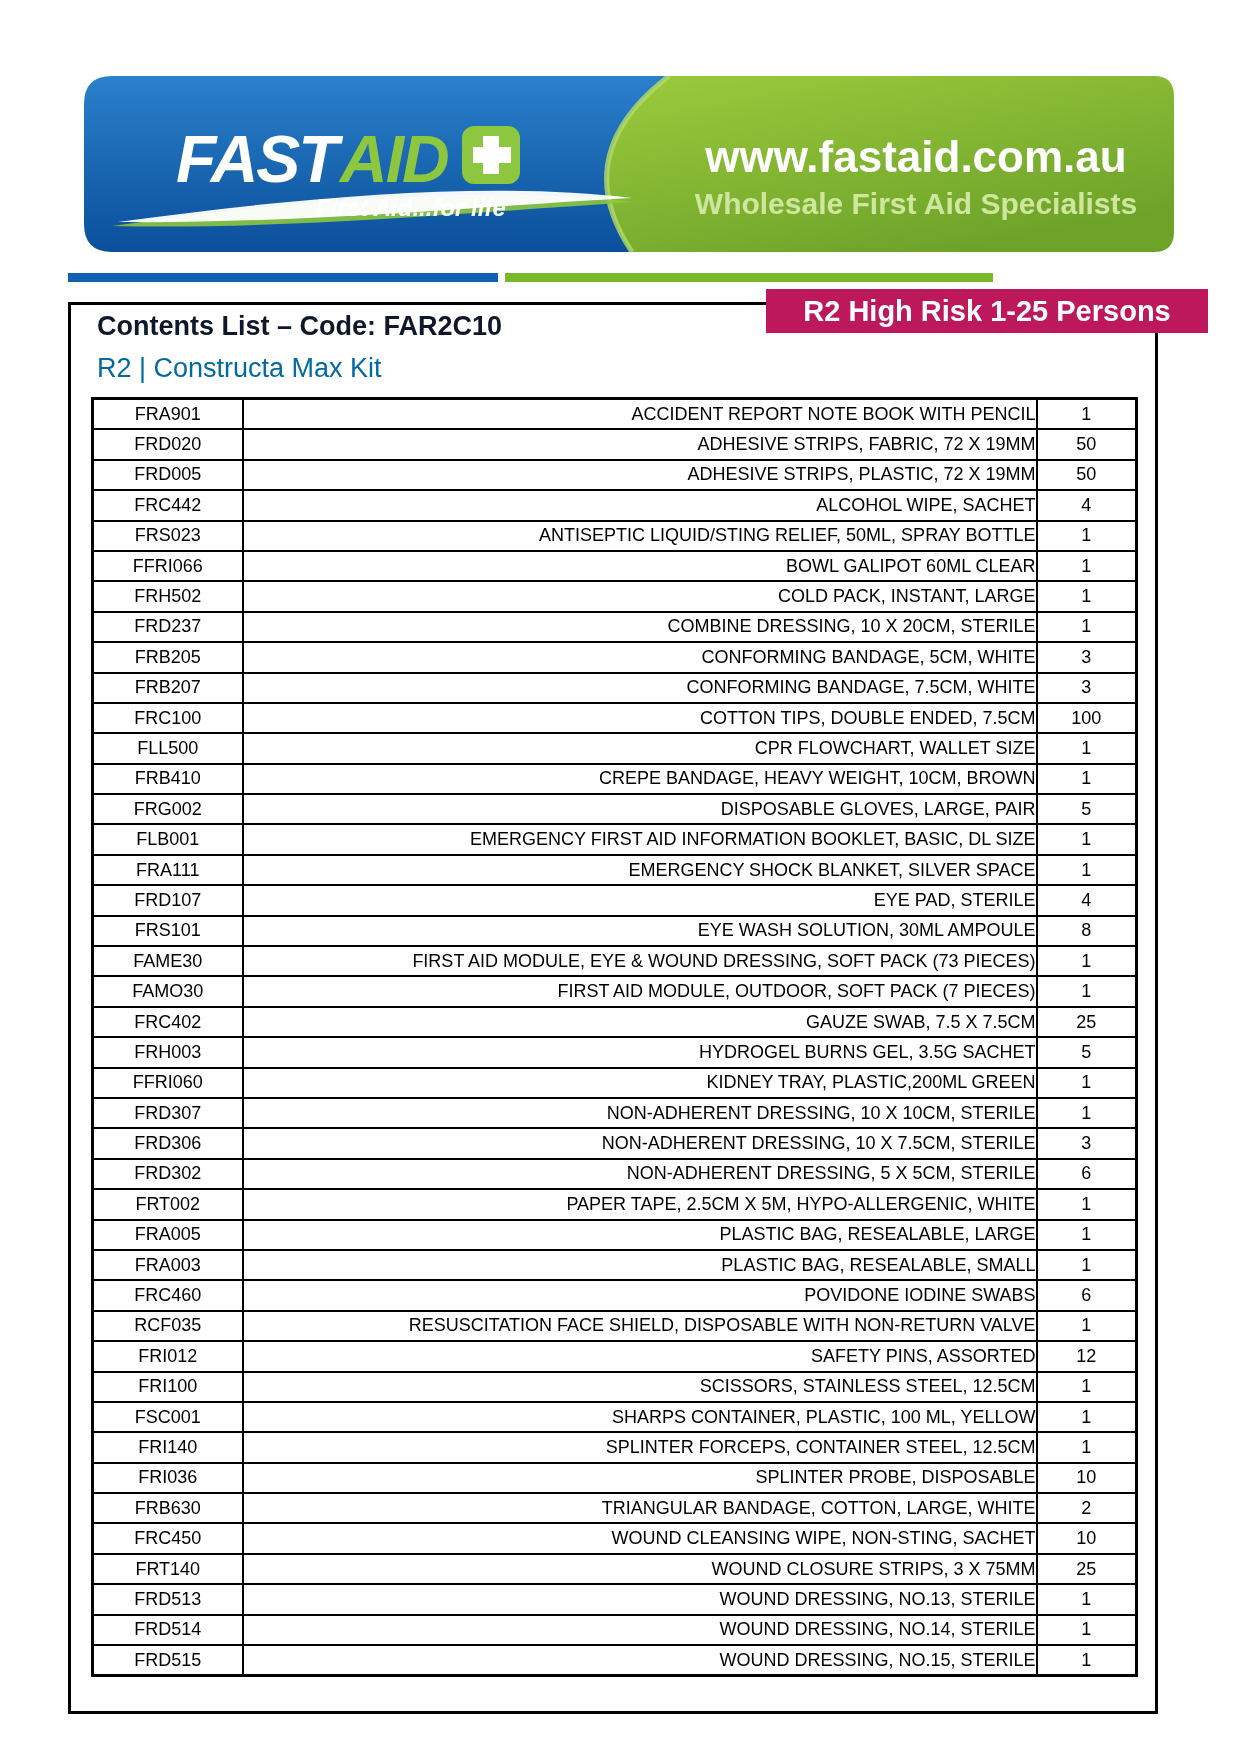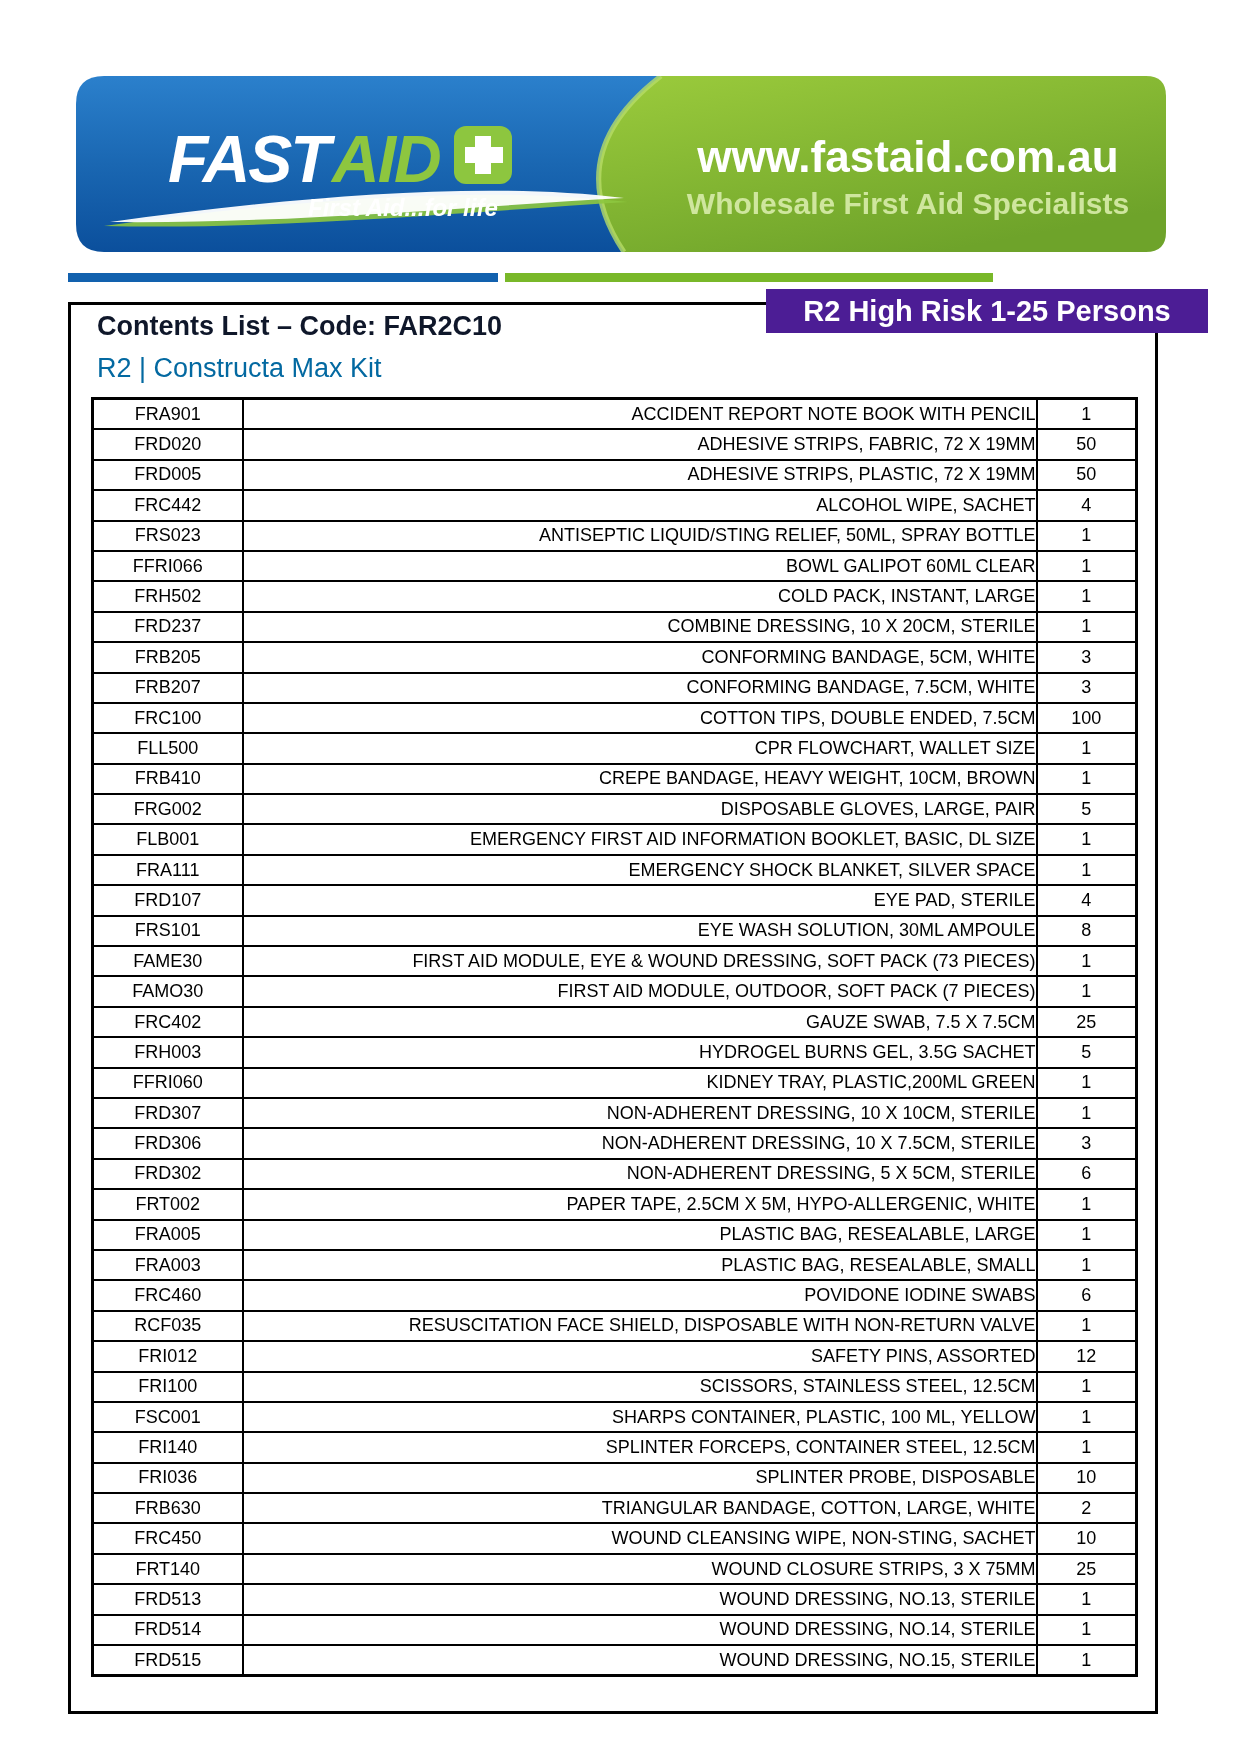--- a/index.html
+++ b/index.html
@@ -4,42 +4,42 @@
 <style>
   html,body{margin:0;padding:0;}
   body{
     width:1240px;height:1754px;
     background:#ffffff;
     font-family:"Liberation Sans", sans-serif;
     position:relative;
     overflow:hidden;
   }
   
-  .banner{position:absolute;left:76px;top:76px;width:1090px;height:176px;}
+  .banner{position:absolute;left:84px;top:76px;width:1090px;height:176px;}
   .banner svg{display:block;}
   
   .strip{position:absolute;top:273px;height:9px;}
   .strip.blue{left:68px;width:430px;background:#1261ae;}
   .strip.green{left:505px;width:488px;background:#79b829;}
   
   .content-box{
     position:absolute;left:68px;top:302px;width:1090px;height:1412px;
     border:3px solid #000;box-sizing:border-box;background:#fff;
   }
   .doc-title{
     position:absolute;left:26px;top:6px;
     font-size:27px;font-weight:700;color:#0f172a;letter-spacing:0px;
   }
   .doc-subtitle{
     position:absolute;left:26px;top:48px;
     font-size:27px;font-weight:400;color:#0369a1;
   }
   .risk-badge{
     position:absolute;left:695px;top:-16px;width:442px;height:44px;
-    background:#4c1d95;color:#ffffff;
+    background:#be185d;color:#ffffff;
     font-size:29px;font-weight:700;text-align:center;line-height:44px;
     letter-spacing:0px;
   }
   
   table.contents{
     position:absolute;left:20px;top:92px;
     border-collapse:collapse;table-layout:fixed;
     width:860px;
     border:3px solid #000;
   }

